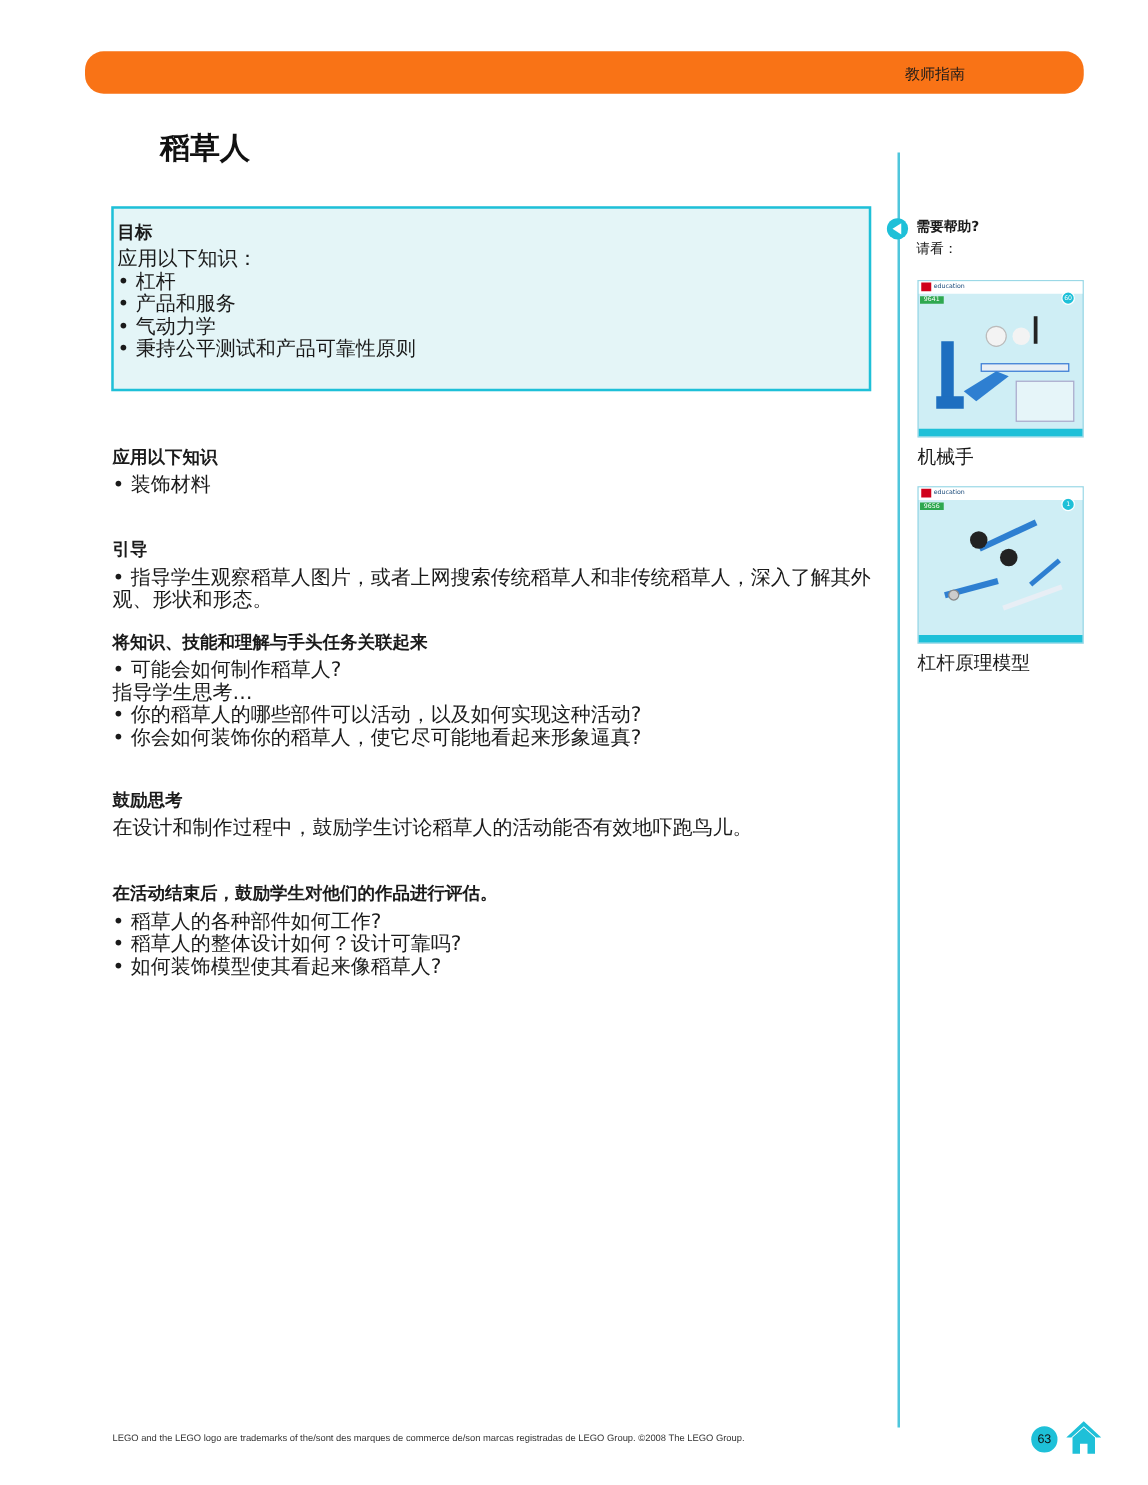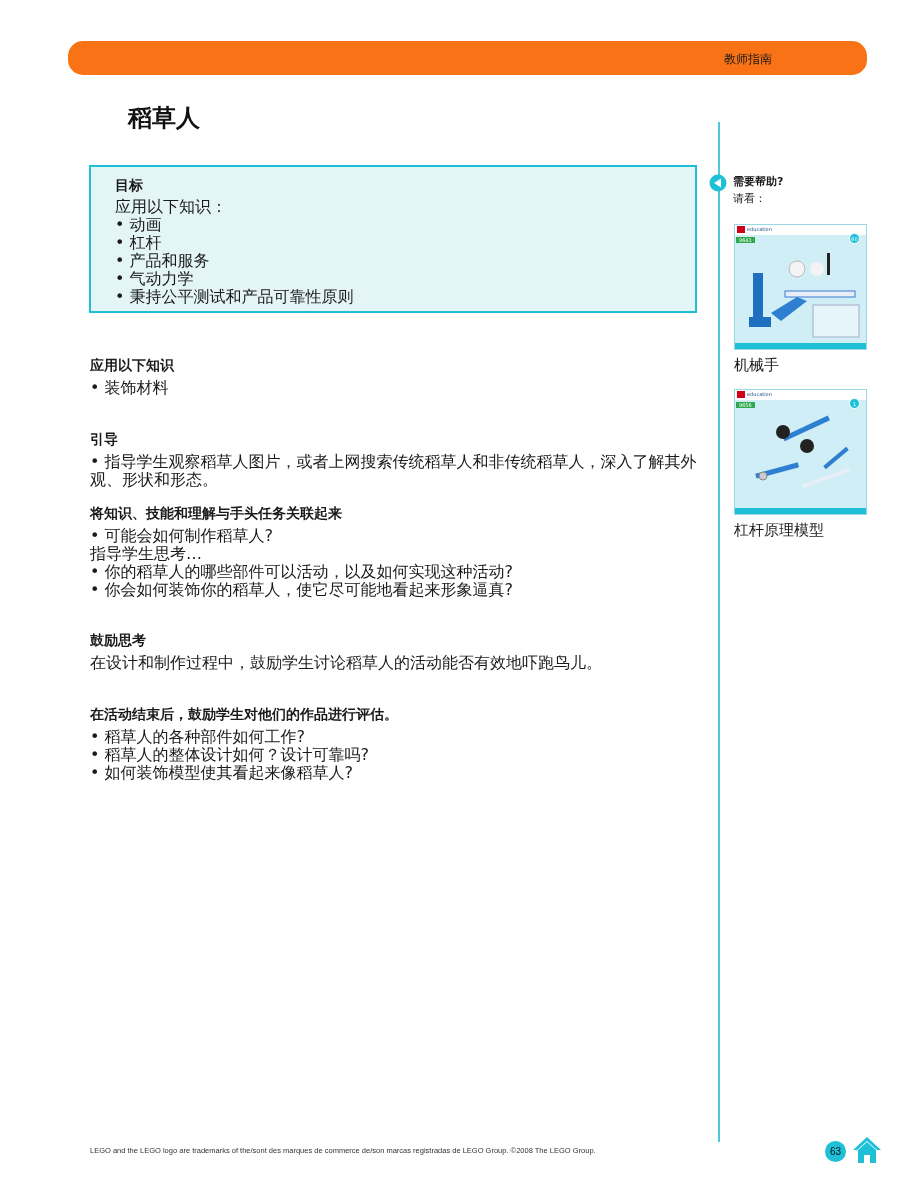--- a/index.html
+++ b/index.html
@@ -22,21 +22,21 @@
     }
 
     .side-rule {
       position: absolute; left: 718px; top: 122px; width: 2px; height: 1020px;
       background: #4fc6dc;
     }
 
     .goal-box {
       position: absolute; left: 89px; top: 165px; width: 608px; height: 148px;
       background: #e4f5f7; border: 2px solid #1ec0d8;
-      padding: 10px 24px;
+      padding: 10px 3px;
     }
     .goal-title { font-size: 14px; font-weight: bold; margin-bottom: 3px; }
     .line { font-size: 16px; line-height: 18px; }
     .bullet::before { content: "• "; }
 
     .section { position: absolute; left: 90px; width: 620px; }
     .section-title { font-size: 14px; font-weight: bold; margin-bottom: 4px; }
 
     .help {
       position: absolute; left: 709px; top: 172px; width: 170px;
@@ -77,21 +77,20 @@
   <span class="header-label">教师指南</span>
 </div>
 
 <h1 class="page-title">稻草人</h1>
 
 <div class="side-rule"></div>
 
 <div class="goal-box">
   <div class="goal-title">目标</div>
   <div class="line">应用以下知识：</div>
-  <div class="line bullet">动画</div>
   <div class="line bullet">杠杆</div>
   <div class="line bullet">产品和服务</div>
   <div class="line bullet">气动力学</div>
   <div class="line bullet">秉持公平测试和产品可靠性原则</div>
 </div>
 
 <div class="section" style="top:357px;">
   <div class="section-title">应用以下知识</div>
   <div class="line bullet">装饰材料</div>
 </div>
@@ -102,21 +101,21 @@
 </div>
 
 <div class="section" style="top:505px;">
   <div class="section-title">将知识、技能和理解与手头任务关联起来</div>
   <div class="line bullet">可能会如何制作稻草人?</div>
   <div class="line">指导学生思考…</div>
   <div class="line bullet">你的稻草人的哪些部件可以活动，以及如何实现这种活动?</div>
   <div class="line bullet">你会如何装饰你的稻草人，使它尽可能地看起来形象逼真?</div>
 </div>
 
-<div class="section" style="top:632px;">
+<div class="section" style="top:632px;font-family:Liberation Mono, monospace;">
   <div class="section-title">鼓励思考</div>
   <div class="line">在设计和制作过程中，鼓励学生讨论稻草人的活动能否有效地吓跑鸟儿。</div>
 </div>
 
 <div class="section" style="top:706px;">
   <div class="section-title">在活动结束后，鼓励学生对他们的作品进行评估。</div>
   <div class="line bullet">稻草人的各种部件如何工作?</div>
   <div class="line bullet">稻草人的整体设计如何？设计可靠吗?</div>
   <div class="line bullet">如何装饰模型使其看起来像稻草人?</div>
 </div>

